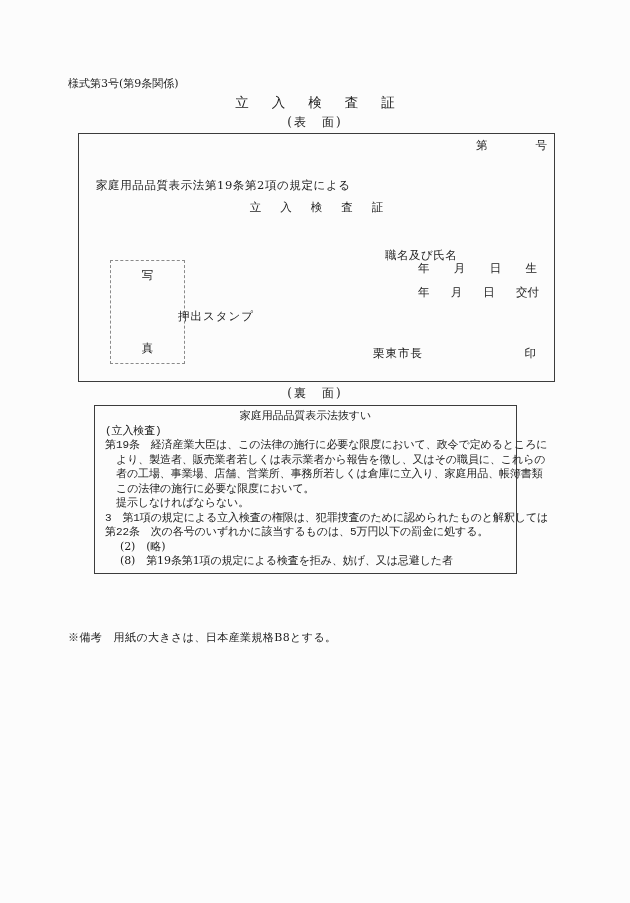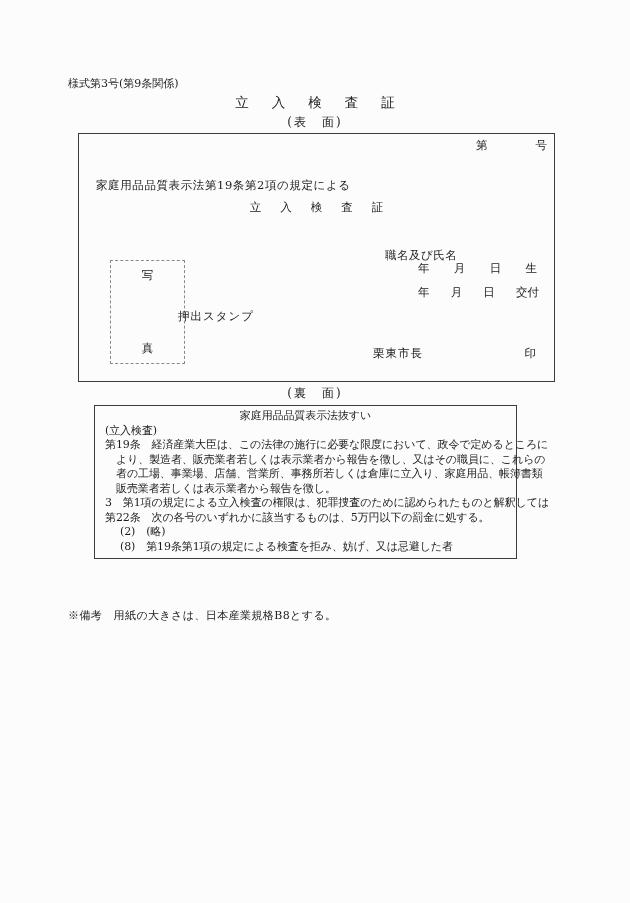--- a/index.html
+++ b/index.html
@@ -45,25 +45,25 @@
 
   
   .back-card{
     position:absolute;left:94px;top:405px;width:423px;
     border:1px solid #3c3c3c;box-sizing:border-box;
     padding:3px 9px 4px 9px;
     font-size:11px;line-height:14.5px;
   }
   .back-title{text-align:center;letter-spacing:1px;}
   .bline{white-space:nowrap;letter-spacing:-0.1px;}
-  .ind0{padding-left:1px;}
+  .ind0{padding-left:1px;font-family:Liberation Mono, monospace;}
   .ind1{padding-left:12px;}
   .ind2{padding-left:16px;}
 
-  .remark-note{top:608px;left:68px;font-size:11px;letter-spacing:0.4px;}
+  .remark-note{top:630px;left:68px;font-size:11px;letter-spacing:0.4px;}
 </style>
 </head>
 <body>
 
 <div class="page">
 
   <div class="abs form-label">様式第3号(第9条関係)</div>
   <div class="abs main-title">立入検査証</div>
   <div class="abs side-label front-side-label">(表　面)</div>
 
@@ -102,21 +102,22 @@
   </div>
 
   <div class="abs side-label back-side-label">(裏　面)</div>
 
   <div class="back-card">
     <div class="bline back-title">家庭用品品質表示法抜すい</div>
     <div class="bline ind0">(立入検査)</div>
     <div class="bline ind0">第19条　経済産業大臣は、この法律の施行に必要な限度において、政令で定めるところに</div>
     <div class="bline ind1">より、製造者、販売業者若しくは表示業者から報告を徴し、又はその職員に、これらの</div>
     <div class="bline ind1">者の工場、事業場、店舗、営業所、事務所若しくは倉庫に立入り、家庭用品、帳簿書類</div>
-    <div class="bline ind1">販売業者若しくは表示業者から報告を徴し。</div>
+    <div class="bline ind1">この法律の施行に必要な限度において。</div>
+    <div class="bline ind1">提示しなければならない。</div>
     <div class="bline ind0">3　第1項の規定による立入検査の権限は、犯罪捜査のために認められたものと解釈しては</div>
     <div class="bline ind0">第22条　次の各号のいずれかに該当するものは、5万円以下の罰金に処する。</div>
     <div class="bline ind2">(2)　(略)</div>
     <div class="bline ind2">(8)　第19条第1項の規定による検査を拒み、妨げ、又は忌避した者</div>
   </div>
 
   <div class="abs remark-note">※備考　用紙の大きさは、日本産業規格B8とする。</div>
 
 </div>
 

